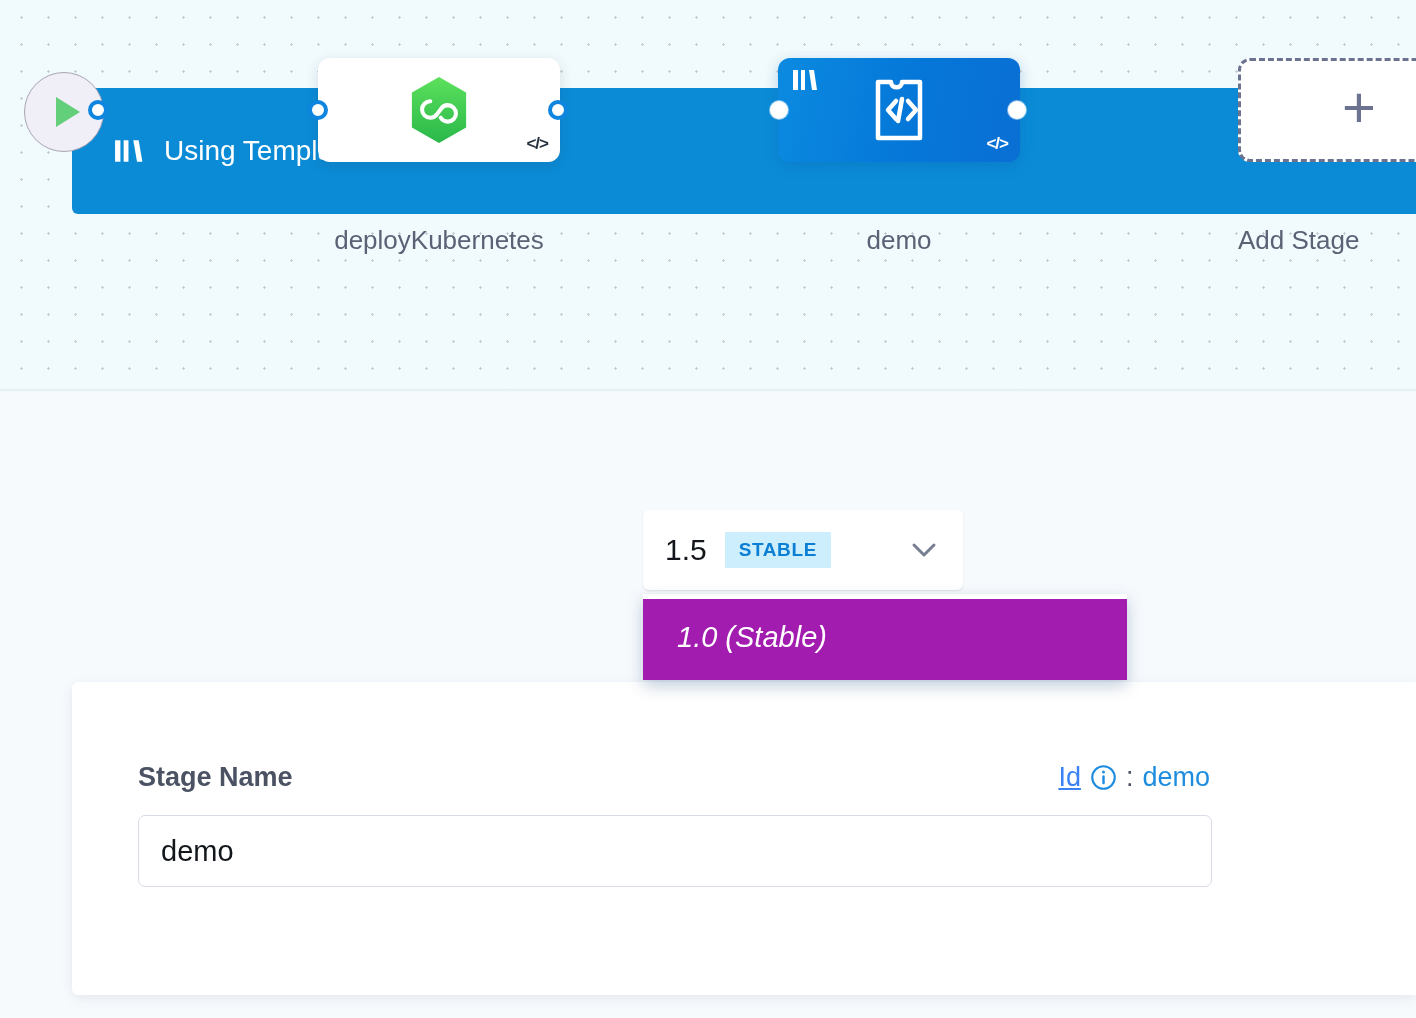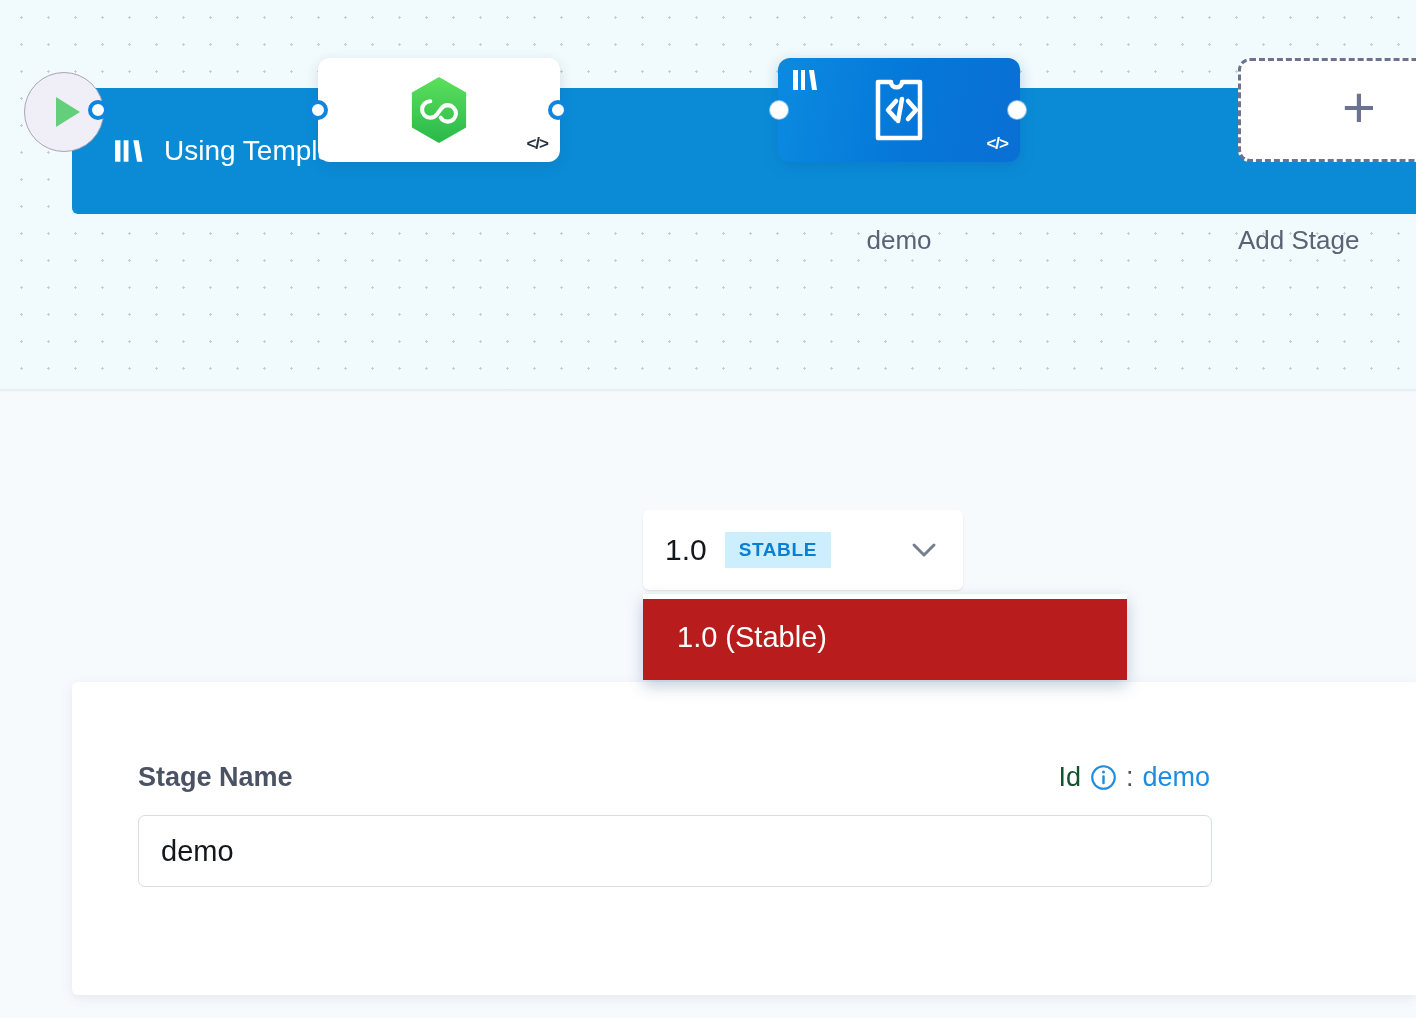--- a/index.html
+++ b/index.html
@@ -222,21 +222,22 @@
     border-top: 5px solid #ffffff;
     border-radius: 0 0 4px 4px;
     z-index: 30;
     box-shadow: 0 6px 16px rgba(10,60,110,0.25);
     padding: 0;
   }
   .dropdown-item {
     padding: 22px 34px 26px 34px;
     font-size: 29px;
     color: #ffffff;
-    background: #b91c1c;
+    background: #a21caf;
+    font-style: italic;
   }
 
   
   #detail-card {
     position: absolute;
     left: 72px; top: 682px;
     width: 1344px; height: 313px;
     background: #ffffff;
     border-radius: 6px 0 0 6px;
     box-shadow: 0 3px 12px rgba(60,80,110,0.10);
@@ -255,21 +256,21 @@
     font-size: 27px;
     font-weight: 700;
     color: #4a5263;
   }
   #id-group {
     display: flex;
     align-items: center;
     font-size: 27px;
     gap: 9px;
   }
-  #id-label { color: #14532d; }
+  #id-label { color: #3b82f6; text-decoration: underline; }
   #id-colon { color: #4a5263; }
   #id-value { color: #1e8de0; }
 
   #stage-name-input {
     position: absolute;
     left: 138px; top: 815px;
     width: 1074px; height: 72px;
     background: #ffffff;
     border: 1.5px solid #d8dbe8;
     border-radius: 7px;
@@ -328,39 +329,40 @@
       </svg>
       <span class="node-badge-code code-light">&lt;/&gt;</span>
     </div>
     <div class="knob plain" style="left:770px; top:101px;"></div>
     <div class="knob plain" style="left:1008px; top:101px;"></div>
 
     <div class="stage-node" id="node-add">
       <span class="plus-glyph">+</span>
     </div>
 
+    <div class="node-label" id="label-k8s">deployKubernetes</div>
     <div class="node-label" id="label-demo">demo</div>
     <div class="node-label" id="label-add">Add Stage</div>
   </div>
 
   <div id="lower-panel"></div>
 
   <div id="template-banner">
     <span id="banner-lib-icon">
       <svg width="30" height="30" viewBox="0 0 28 26">
         <rect x="1" y="3" width="5" height="20" fill="#ffffff"></rect>
         <rect x="9" y="3" width="4.5" height="20" fill="#ffffff"></rect>
         <path d="M18 3 L23 3 L26.5 23 L21.5 23 Z" fill="#ffffff"></path>
       </svg>
     </span>
     <span id="banner-text">Using Template: Barrier Demo</span>
   </div>
 
   <div id="version-select">
-    <span id="version-value">1.0</span>
+    <span id="version-value">1.5</span>
     <span id="version-badge">STABLE</span>
     <span id="version-chevron">
       <svg width="34" height="22" viewBox="0 0 34 22">
         <path d="M7 6 L17 16 L27 6" fill="none" stroke="#767f91" stroke-width="3" stroke-linecap="round" stroke-linejoin="round"></path>
       </svg>
     </span>
   </div>
 
   <div id="version-dropdown">
     <div class="dropdown-item">1.0 (Stable)</div>

